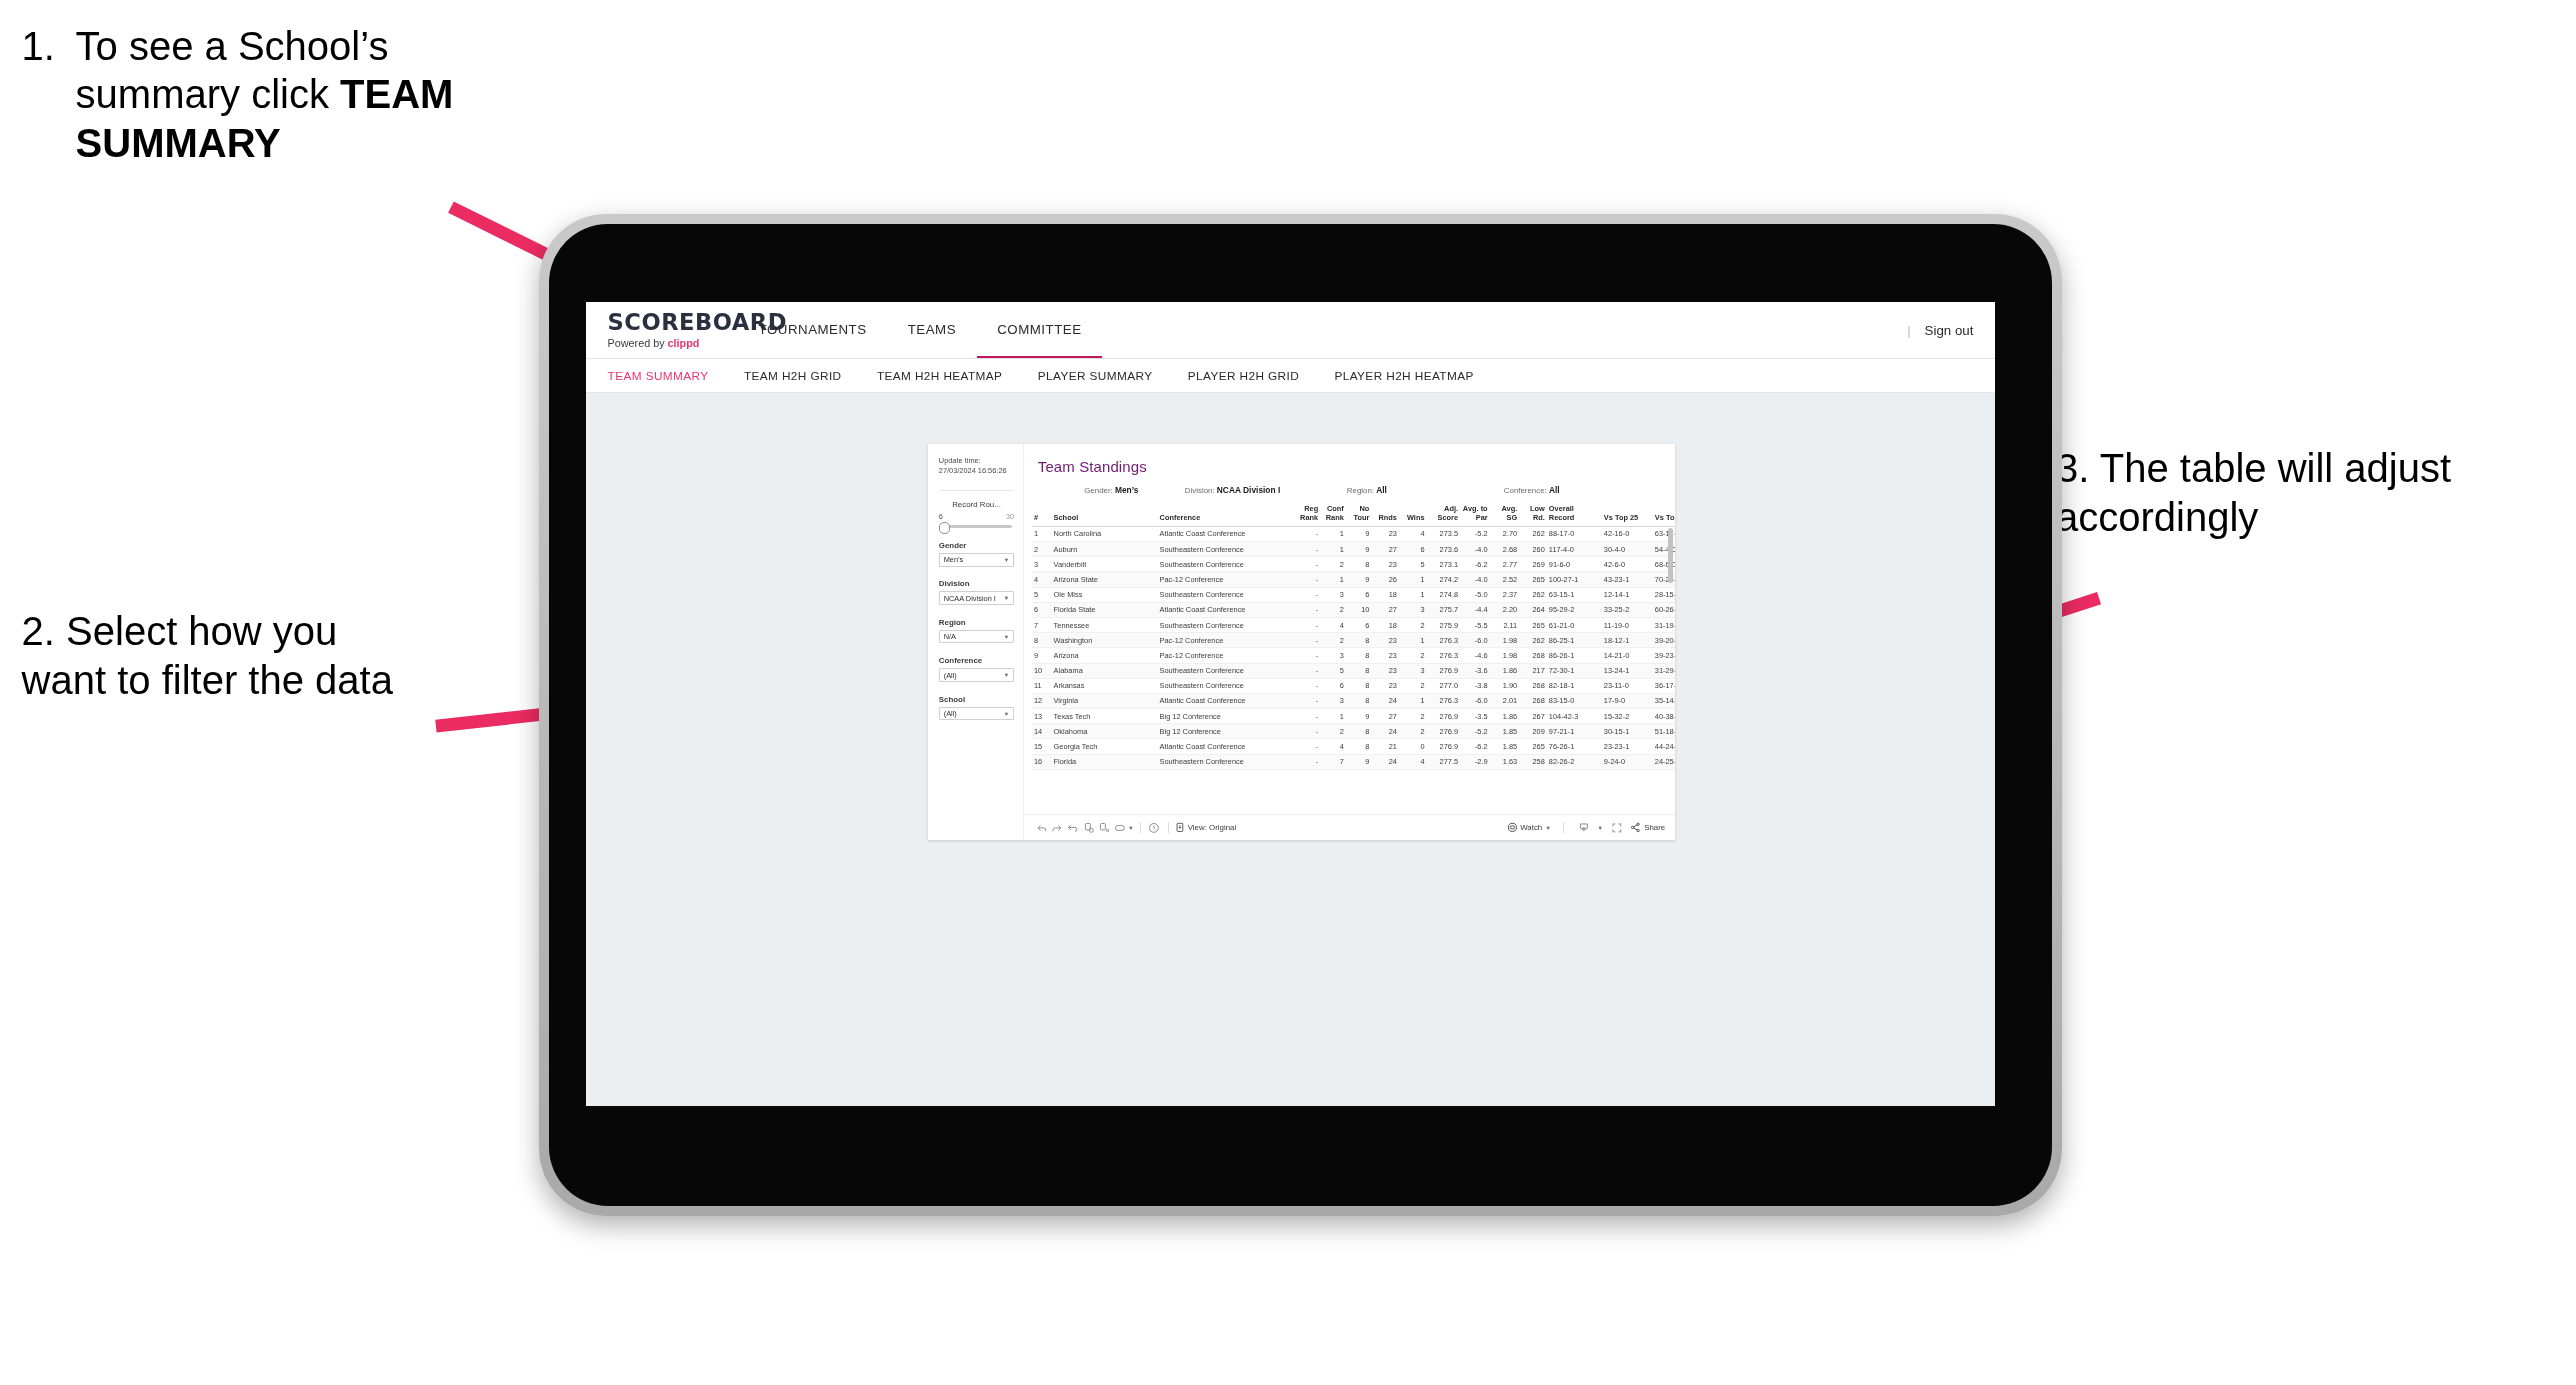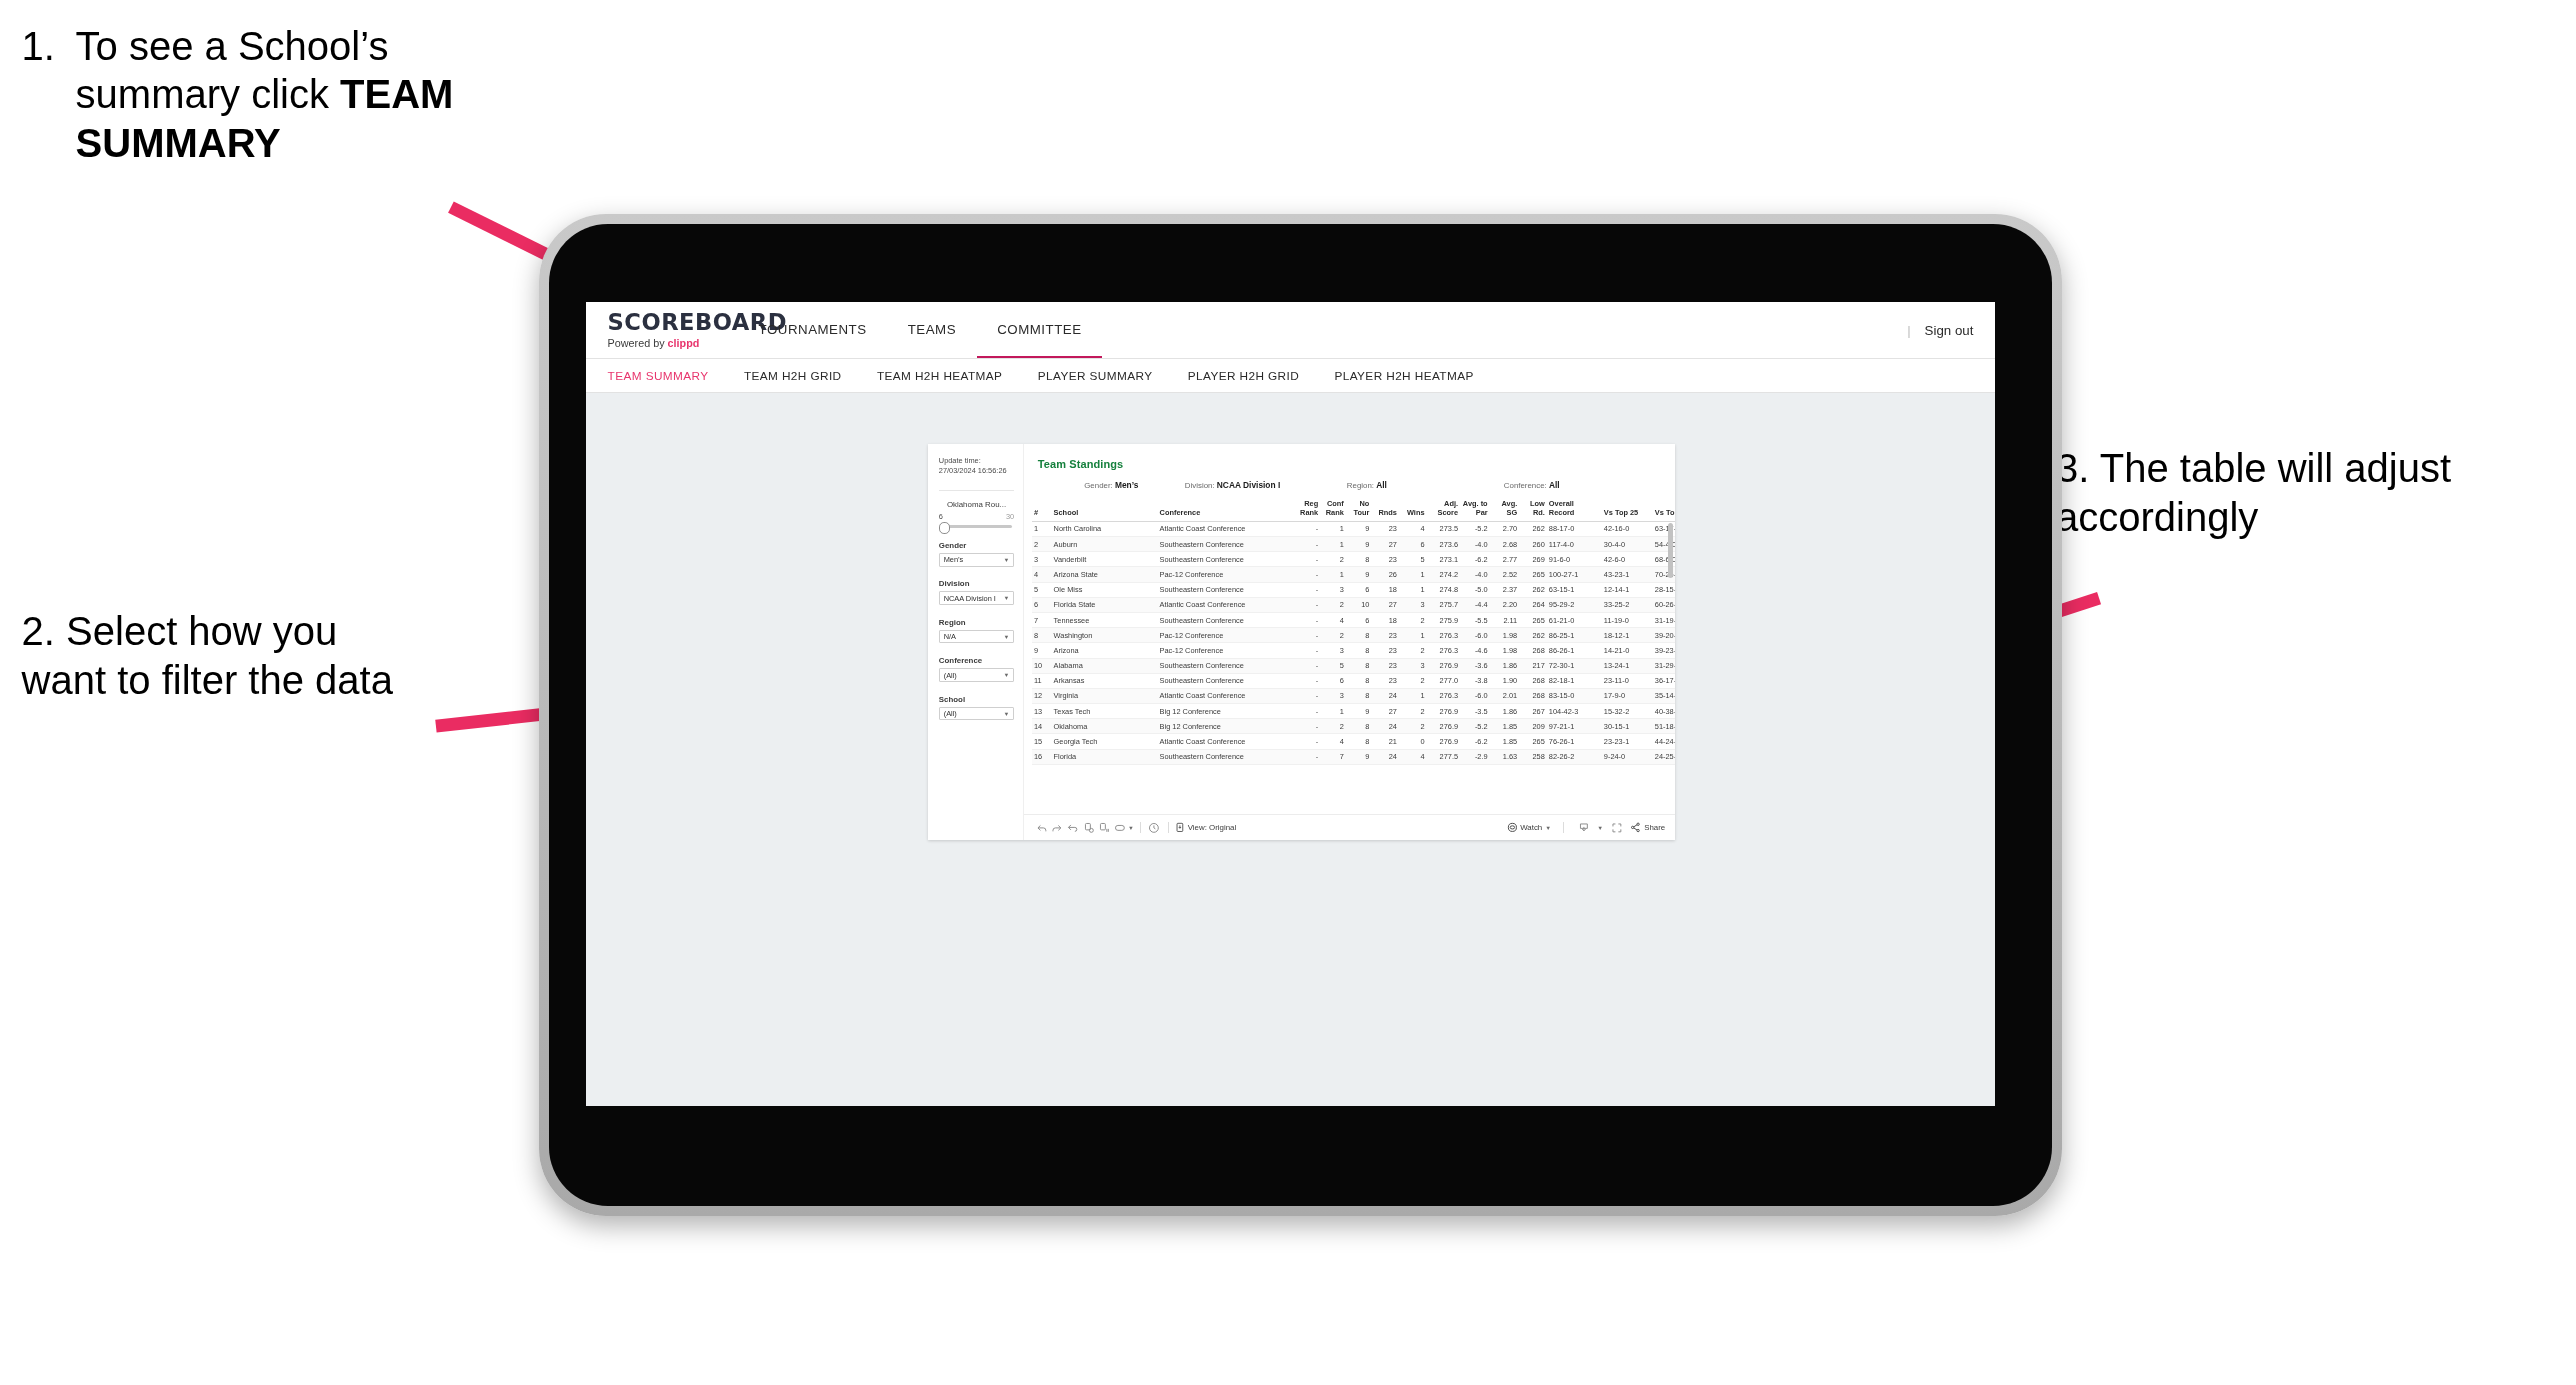--- a/index.html
+++ b/index.html
@@ -72,21 +72,21 @@
           background:#fff;border:1px solid #8c8c8c;border-radius:4.9px;}
   .f-block{margin-top:12.8px;}
   .f-select{height:13.8px;border:1px solid #cfcfcf;border-radius:1px;background:#fff;
           display:flex;align-items:center;justify-content:space-between;
           padding:0 3.9px;font-size:7.4px;color:#2d2d2d;box-sizing:border-box;}
   .f-select .caret{font-size:5.9px;color:#6b6b6b;}
 
   
   #rmain{flex:1;display:flex;flex-direction:column;min-width:0;position:relative;}
   #rhead{padding:13.8px 13.8px 7.9px 13.8px;}
-  #rtitle{font-size:11px;font-weight:700;color:#15803d;letter-spacing:0.1px;}
+  #rtitle{font-size:15px;font-weight:400;color:#701a75;letter-spacing:0.1px;}
   #rmeta{display:flex;margin-top:9.8px;font-size:7.9px;color:#6a6a6a;}
   #rmeta .m{margin-right:0;}
   #rmeta .m:nth-child(1){width:147px;text-align:center;}
   #rmeta .m:nth-child(2){width:162px;}
   #rmeta .m:nth-child(3){width:157px;}
   #rmeta b{color:#1c1c1c;font-weight:700;font-size:8.4px;}
 
   
   #tablewrap{flex:1;overflow:hidden;position:relative;padding:0 7.9px 0 7.9px;}
   table{border-collapse:collapse;width:100%;table-layout:fixed;}
@@ -187,21 +187,21 @@
       <div id="report">
 
         <div id="filters">
           <div class="upd-label">
             <div>Update time:</div>
             <div>27/03/2024 16:56:26</div>
           </div>
           <div class="filters-rule"></div>
 
           <div>
-            <div class="f-title center">Oklahoma Rou...</div>
+            <div class="f-title center">Record Rou...</div>
             <div class="slider-row">
               <span>6</span>
               <span class="max">30</span>
             </div>
             <div class="slider-track">
               <div class="slider-knob"></div>
             </div>
           </div>
 
           <div class="f-block">

